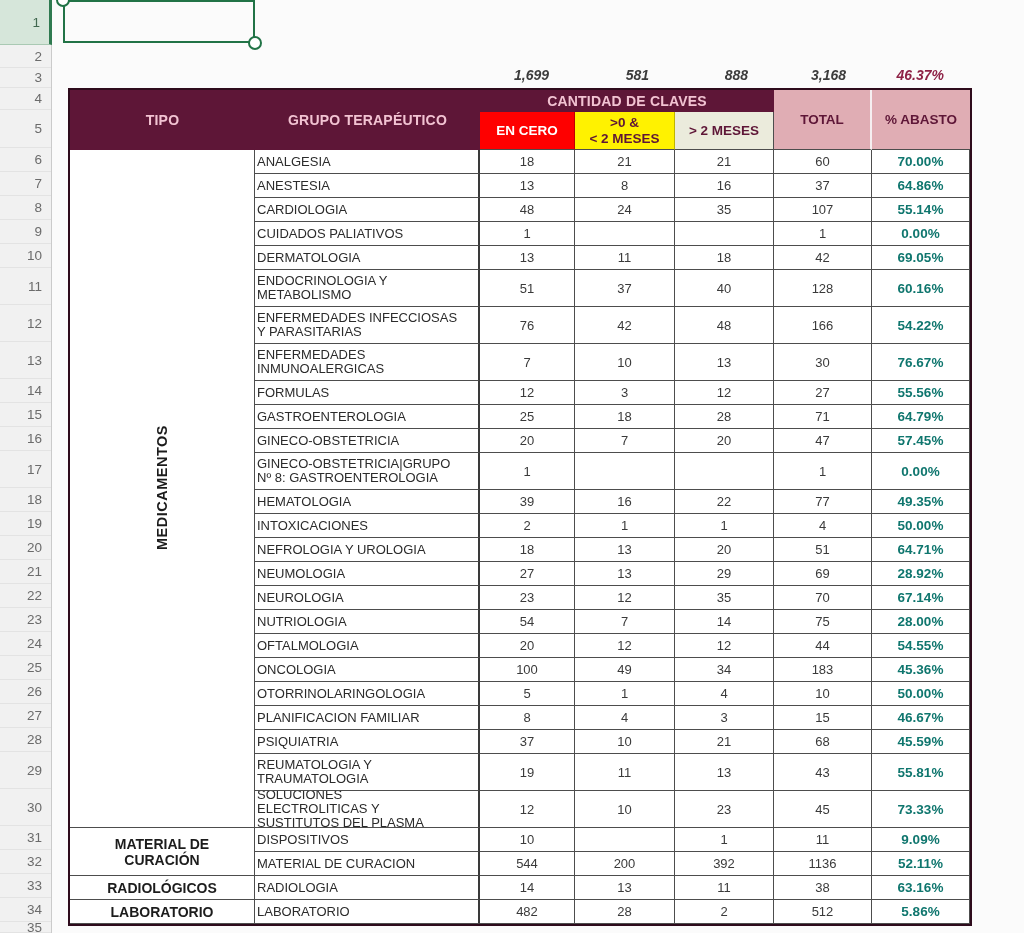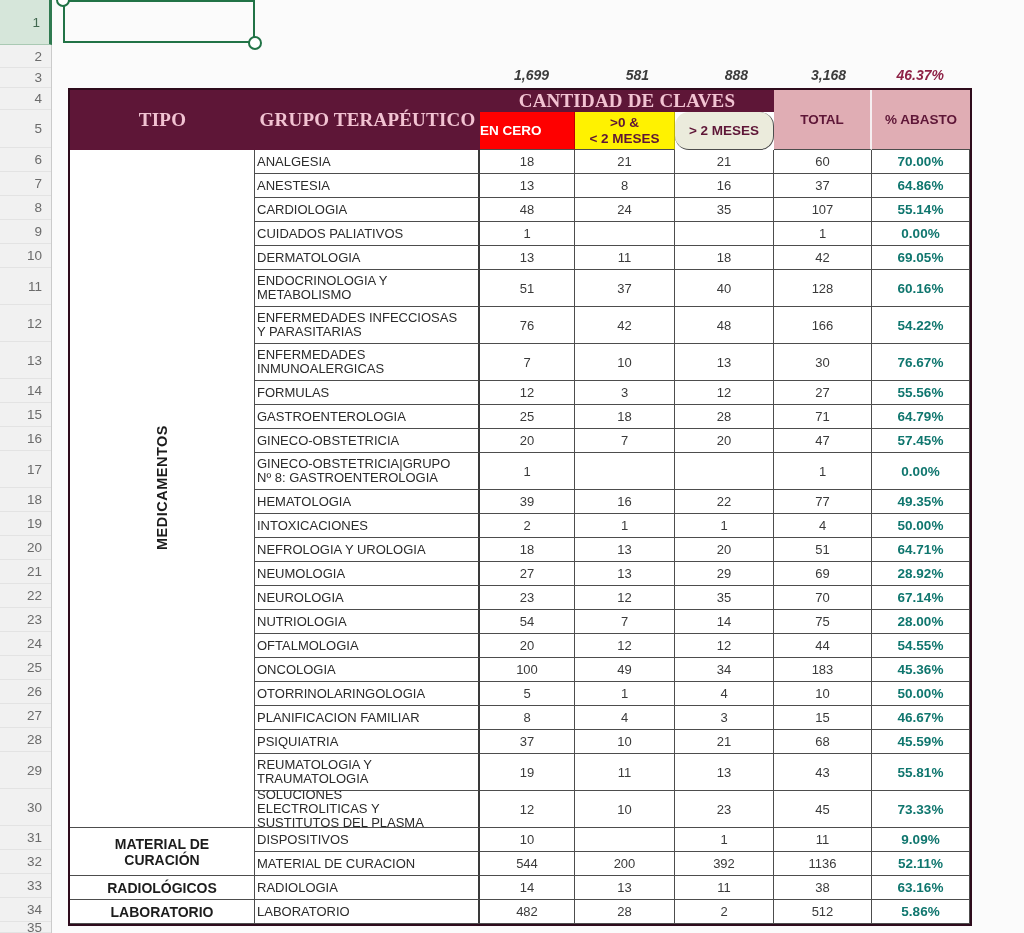--- a/index.html
+++ b/index.html
@@ -36,27 +36,27 @@
       padding-right:12px;font-size:14px;font-style:italic;font-weight:600;color:#3c3c3c;}
   .sv.hl{color:var(--abasto-red);}
 
   
   .tablewrap{position:absolute;left:68px;top:88px;z-index:1;}
   table{border-collapse:separate;border-spacing:0;table-layout:fixed;
         border:2px solid var(--outer);background:#fff;font-size:13px;color:#2b2b2b;}
   td,th{overflow:hidden;}
   th{font-weight:700;}
   .h-maroon{background:var(--maroon);color:var(--pinktext);text-align:center;
-            font-size:19px;letter-spacing:.2px;font-family:Liberation Serif, serif;}
-  .h-red{background:var(--red);color:#fff;text-align:left;font-size:13.5px;
+            font-size:14px;letter-spacing:.2px;}
+  .h-red{background:var(--red);color:#fff;text-align:center;font-size:13.5px;
          border-right:1px solid rgba(0,0,0,.25);}
   .h-yellow{background:var(--yellow);color:var(--maroon);text-align:center;font-size:13.5px;
             white-space:pre-line;line-height:16px;border-right:1px solid rgba(0,0,0,.25);}
   .h-cream{background:var(--cream);color:var(--maroon);text-align:center;font-size:13.5px;
-           border-right:1px solid var(--grid);border-radius:14px;}
+           border-right:1px solid var(--grid);}
   .h-pink{background:var(--pink);color:var(--maroon);font-size:13.5px;}
   .h-pink.sep{border-right:2px solid #f6eff1;}
   thead tr.hA{height:22px;}
   thead tr.hB{height:38px;}
   thead th{border-bottom:1px solid var(--grid);}
   thead th.h-maroon{border-bottom:none;}
   thead tr.hA th.cant{border-bottom:none;}
 
   tbody tr.single{height:24px;}
   tbody tr.tall{height:37px;}

